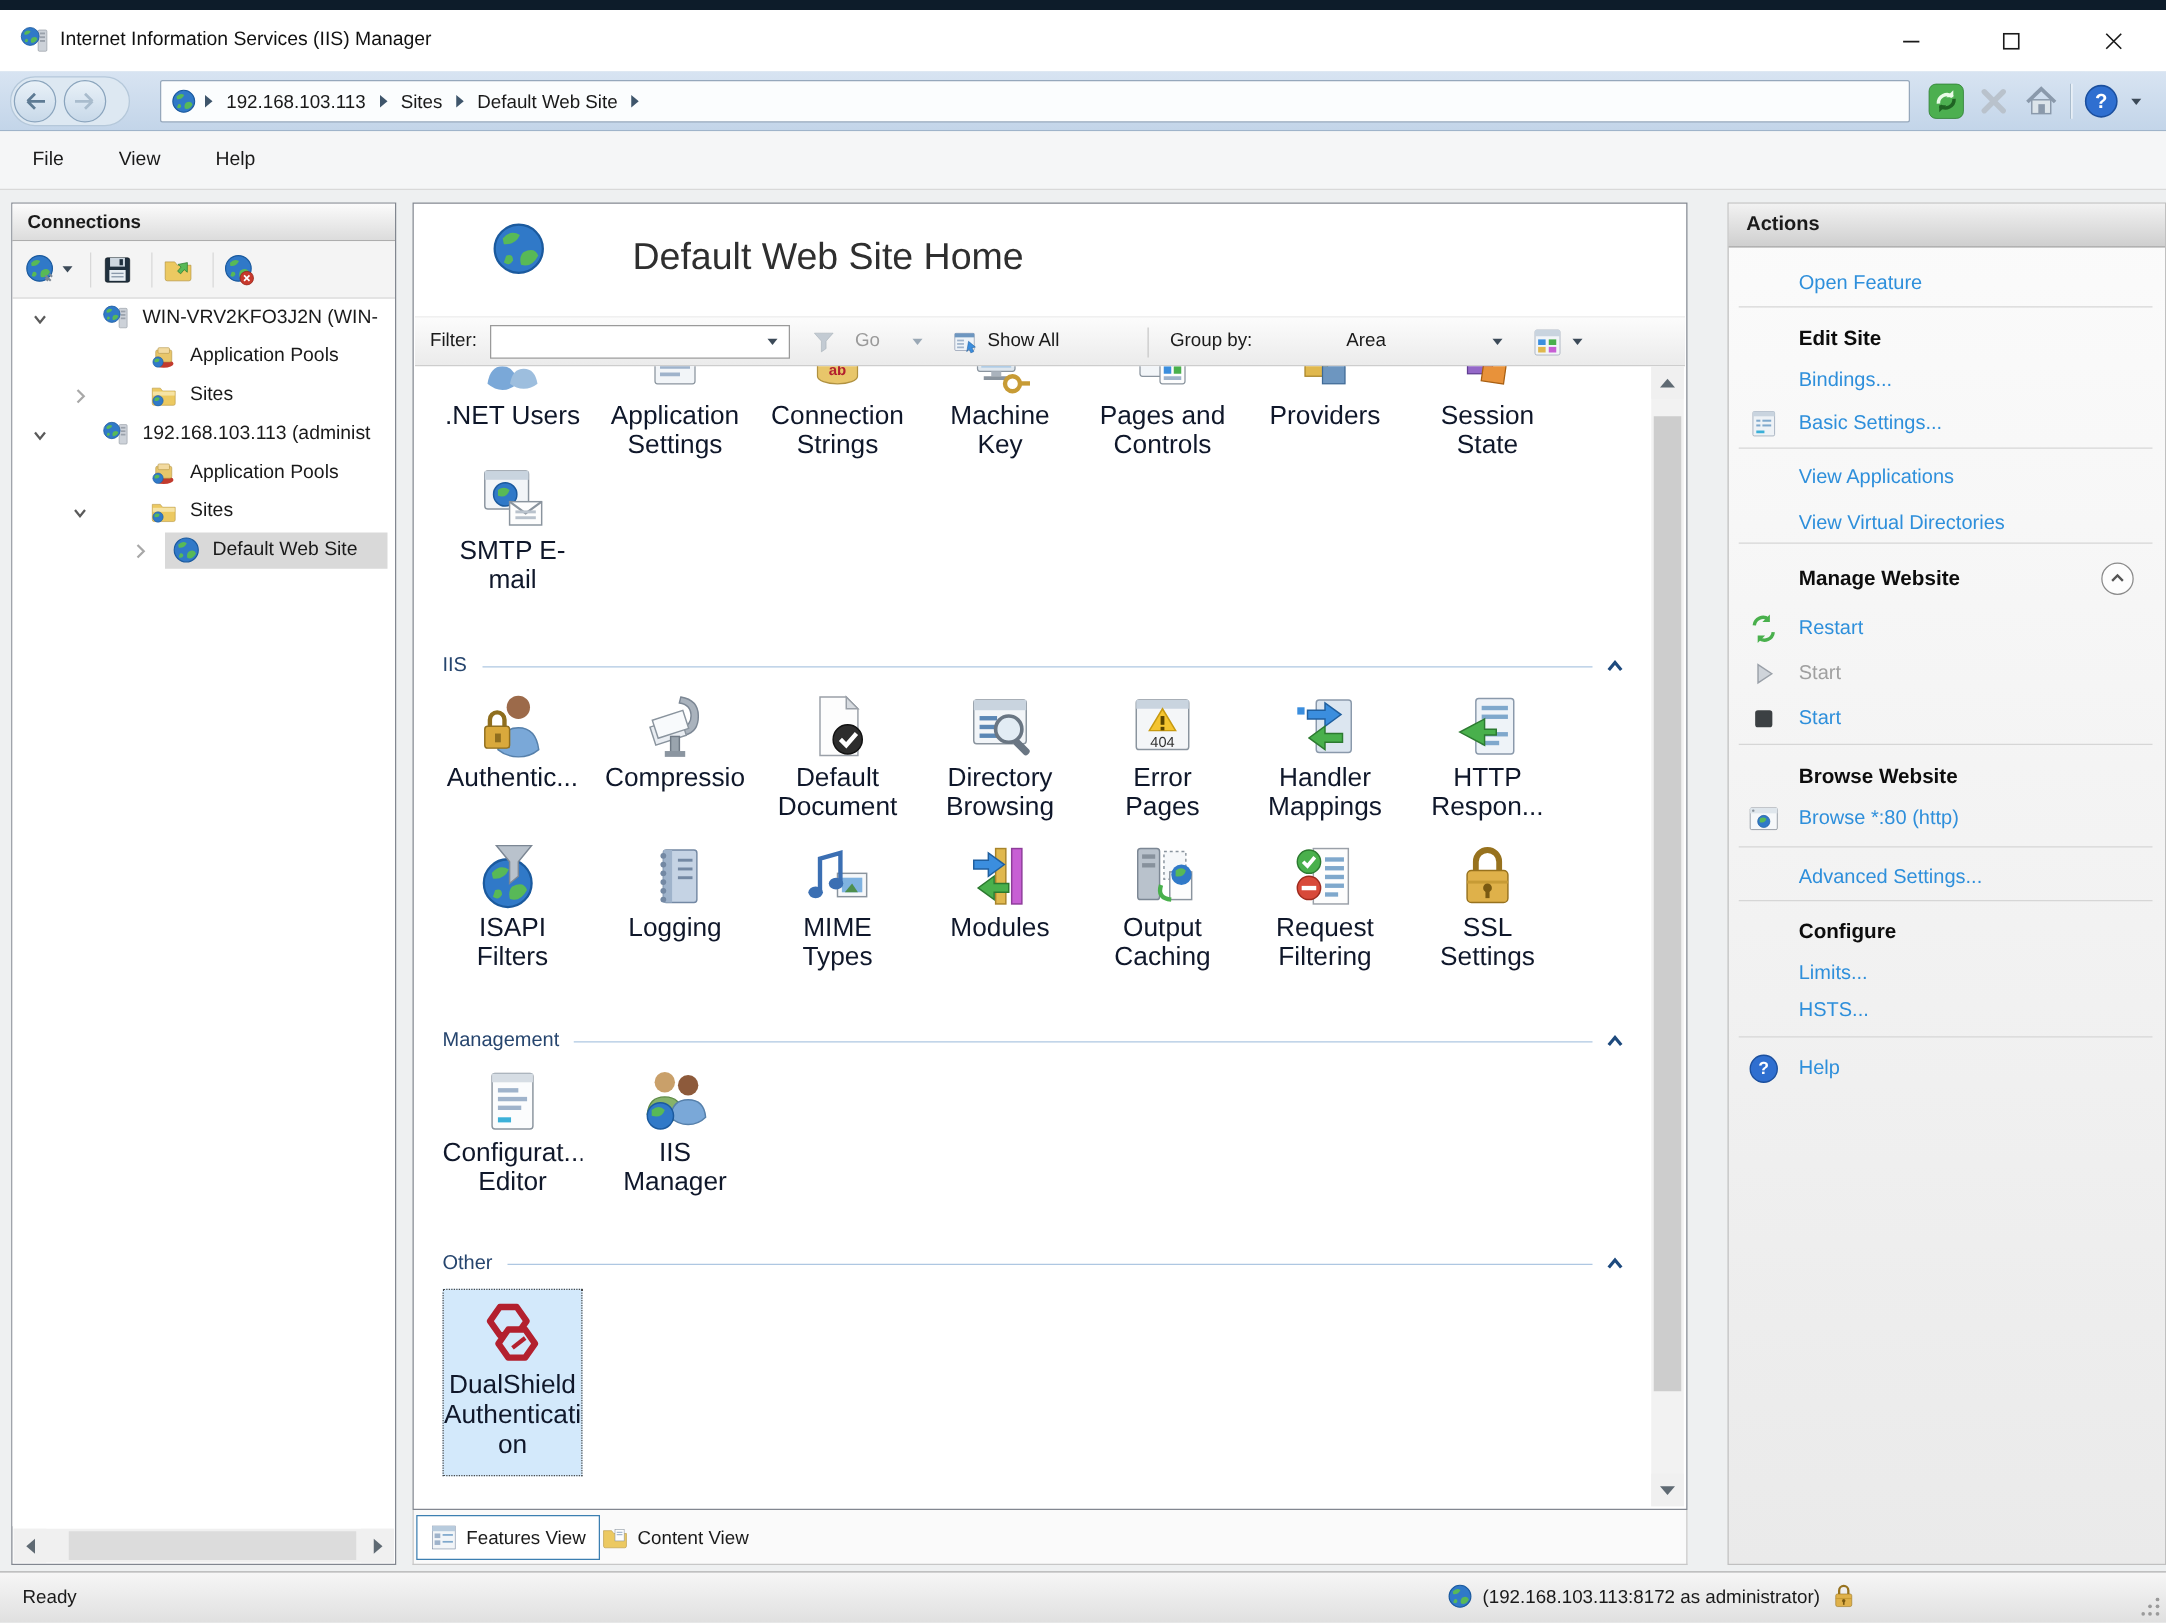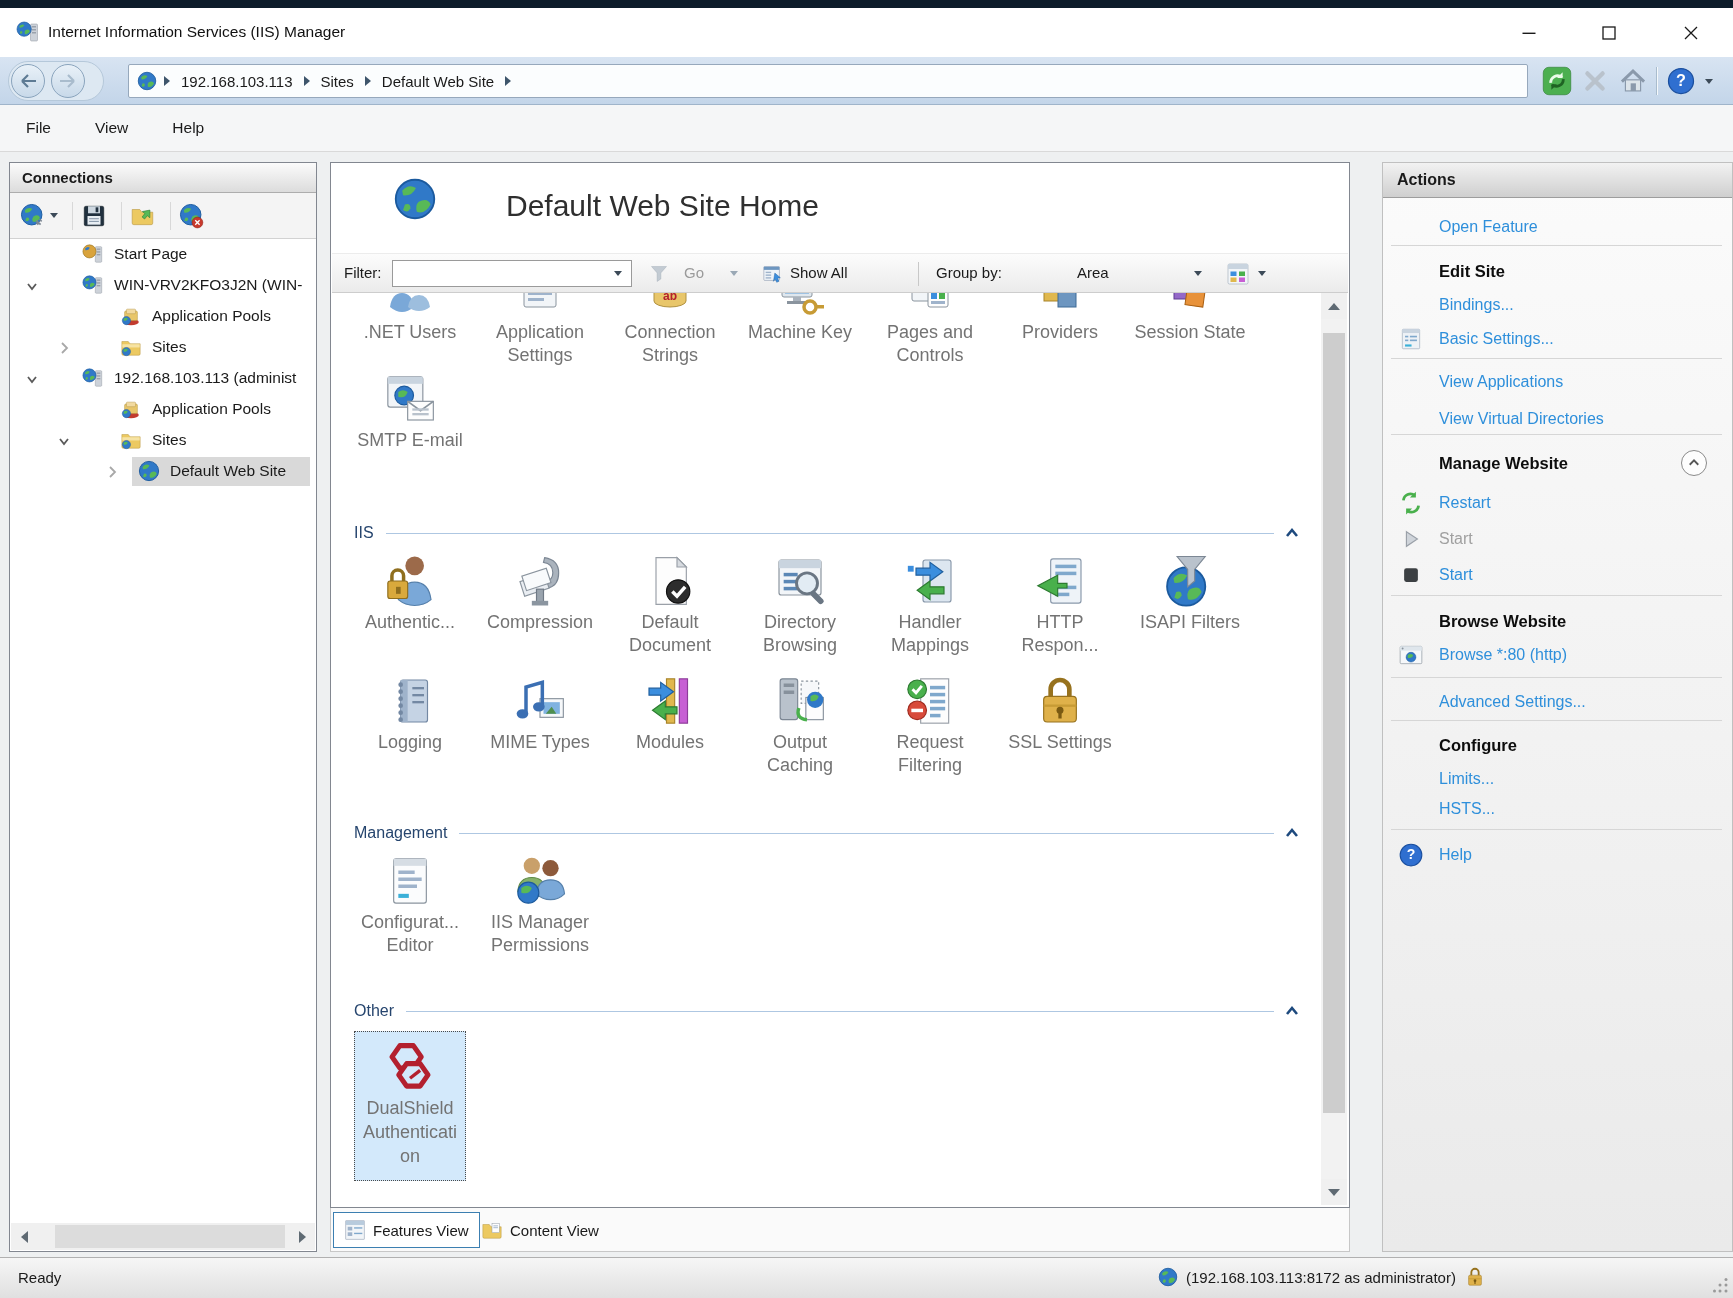--- a/index.html
+++ b/index.html
@@ -67,21 +67,21 @@
   #feature-content { position:absolute; left:1px; top:130px; width:970px; bottom:2px; overflow:hidden; }
   .sechdr { display:flex; align-items:center; height:24px; padding-left:22px; }
   .sechdr .sname { font-size:16px; color:#26456e; white-space:nowrap; }
   .sechdr .sline { flex:1; height:1px; background:#aec7e2; margin:0 10px 0 12px; }
   .sechdr .schev { margin-right:2px; }
   .frow { display:flex; flex-wrap:wrap; padding-left:22px; align-items:flex-start; }
   .fitem { width:112px; margin-right:18px; text-align:center; }
   .fitem .fic { height:56px; display:flex; align-items:flex-end; justify-content:center; }
   .fitem .ficlip { height:26px; overflow:hidden; display:flex; justify-content:center; }
   .fitem .ficlip svg { margin-top:-24px; }
-  .fitem .flab { margin-top:2px; height:46px; line-height:23px; font-size:18px; color:#737373; overflow:hidden; }
+  .fitem .flab { margin-top:2px; height:46px; line-height:23px; font-size:21px; color:#0f172a; overflow:hidden; }
   .fitem.partial { height:74px; }
   .fitem.sel { background:#d3e9fb; border:1px dotted #4a4a4a; padding-top:6px; height:150px; }
   .fitem.sel .flab { height:auto; line-height:24px; }
 
   #vscroll { position:absolute; top:130px; right:2px; bottom:2px; width:26px; background:#f2f2f2; }
   #vscroll .vthumb { position:absolute; left:2px; right:2px; top:40px; height:780px; background:#cdcdcd; }
   #vscroll .sbtn { position:absolute; left:0; width:26px; height:26px; }
   #vscroll .up { top:0; } #vscroll .down { bottom:0; }
   .tri-up { width:0;height:0;border-left:6px solid transparent;border-right:6px solid transparent;border-bottom:7px solid #5f6a73; }
   .tri-down { width:0;height:0;border-left:6px solid transparent;border-right:6px solid transparent;border-top:7px solid #5f6a73; }
@@ -282,36 +282,20 @@
             <path d="M13 30 Q19 28 19 34 Q16 40 11 36Z" fill="#58b957"></path>
             <circle cx="24" cy="24" r="21" fill="none" stroke="#1b5a9e" stroke-width="2"></circle>
           </g>
           <circle cx="34" cy="36" r="10" fill="#c8392c" stroke="#8e1f14"></circle>
           <path d="M30 32 l8 8 m0 -8 l-8 8" stroke="#fff" stroke-width="2.5"></path>
         </svg>
       </span>
     </div>
   <div id="tree">
       <div class="trow">
-        <span class="ticon" style="left: 72px;">
-          <svg width="22" height="22" viewBox="0 0 48 48">
-            <rect x="29" y="8" width="14" height="34" rx="2" fill="#cdd2d9" stroke="#8e959e"></rect>
-            <rect x="32" y="12" width="8" height="3" fill="#9aa1ab"></rect>
-            <rect x="32" y="18" width="8" height="3" fill="#9aa1ab"></rect>
-            <rect x="32" y="24" width="8" height="3" fill="#9aa1ab"></rect>
-            <g transform="translate(0,2) scale(.68)">
-              <circle cx="24" cy="24" r="21" fill="#d9a33c"></circle>
-              <path d="M10 15 Q17 7 25 12 Q21 21 11 20 Z" fill="#3079c8"></path>
-              <circle cx="24" cy="24" r="21" fill="none" stroke="#97721e" stroke-width="2"></circle>
-            </g>
-          </svg>
-        </span>
-        <span class="tlabel" style="left: 104px;">Start Page</span>
-      </div>
-      <div class="trow">
         <span class="texp" style="left: 14px;">
           <svg width="16" height="16" viewBox="0 0 16 16">
             <path d="M4 6 L8 11 L12 6" stroke="#5a5a5a" stroke-width="1.8" fill="none"></path>
           </svg>
         </span>
         <span class="ticon" style="left: 72px;">
           <svg width="22" height="22" viewBox="0 0 48 48">
             <rect x="29" y="8" width="14" height="34" rx="2" fill="#cdd2d9" stroke="#8e959e"></rect>
             <rect x="32" y="12" width="8" height="3" fill="#9aa1ab"></rect>
             <rect x="32" y="18" width="8" height="3" fill="#9aa1ab"></rect>
@@ -642,20 +626,33 @@
               <rect x="10" y="29" width="12" height="3" fill="#5b87b5"></rect>
               <circle cx="30" cy="26" r="9" fill="#dce8f2" fill-opacity=".7" stroke="#6a7683" stroke-width="2.5"></circle>
               <rect x="36" y="32" width="13" height="5" rx="2" transform="rotate(45 36 32)" fill="#6a7683"></rect>
             </svg>
           </div>
           <div class="flab">Directory Browsing</div>
         </div>
         <div class="fitem">
           <div class="fic">
             <svg width="56" height="56" viewBox="0 0 48 48">
+              <rect x="6" y="6" width="36" height="34" rx="2" fill="#f4f6f8" stroke="#8a949e"></rect>
+              <rect x="6" y="6" width="36" height="6" fill="#c9d4df"></rect>
+              <path d="M24 12 l9 15 h-18Z" fill="#f4c430" stroke="#c79a10"></path>
+              <rect x="22.7" y="17" width="2.6" height="6" fill="#5a4400"></rect>
+              <rect x="22.7" y="24.4" width="2.6" height="2.4" fill="#5a4400"></rect>
+              <text x="24" y="38" font-size="10" text-anchor="middle" fill="#333" font-family="sans-serif">404</text>
+            </svg>
+          </div>
+          <div class="flab">Error Pages</div>
+        </div>
+        <div class="fitem">
+          <div class="fic">
+            <svg width="56" height="56" viewBox="0 0 48 48">
               <rect x="18" y="6" width="24" height="36" rx="2" fill="#dce6f0" stroke="#8a99ab"></rect>
               <path d="M12 13 h12 v-5 l11 8 -11 8 v-5 h-12Z" fill="#3b8ede" stroke="#205f9e"></path>
               <path d="M36 29 h-12 v-5 l-11 8 11 8 v-5 h12Z" fill="#49b04c" stroke="#2c7a30"></path>
               <rect x="5" y="11" width="5" height="5" fill="#3b8ede"></rect>
               <rect x="38" y="40" width="0" height="0" fill="#49b04c"></rect>
             </svg>
           </div>
           <div class="flab">Handler Mappings</div>
         </div>
         <div class="fitem">

